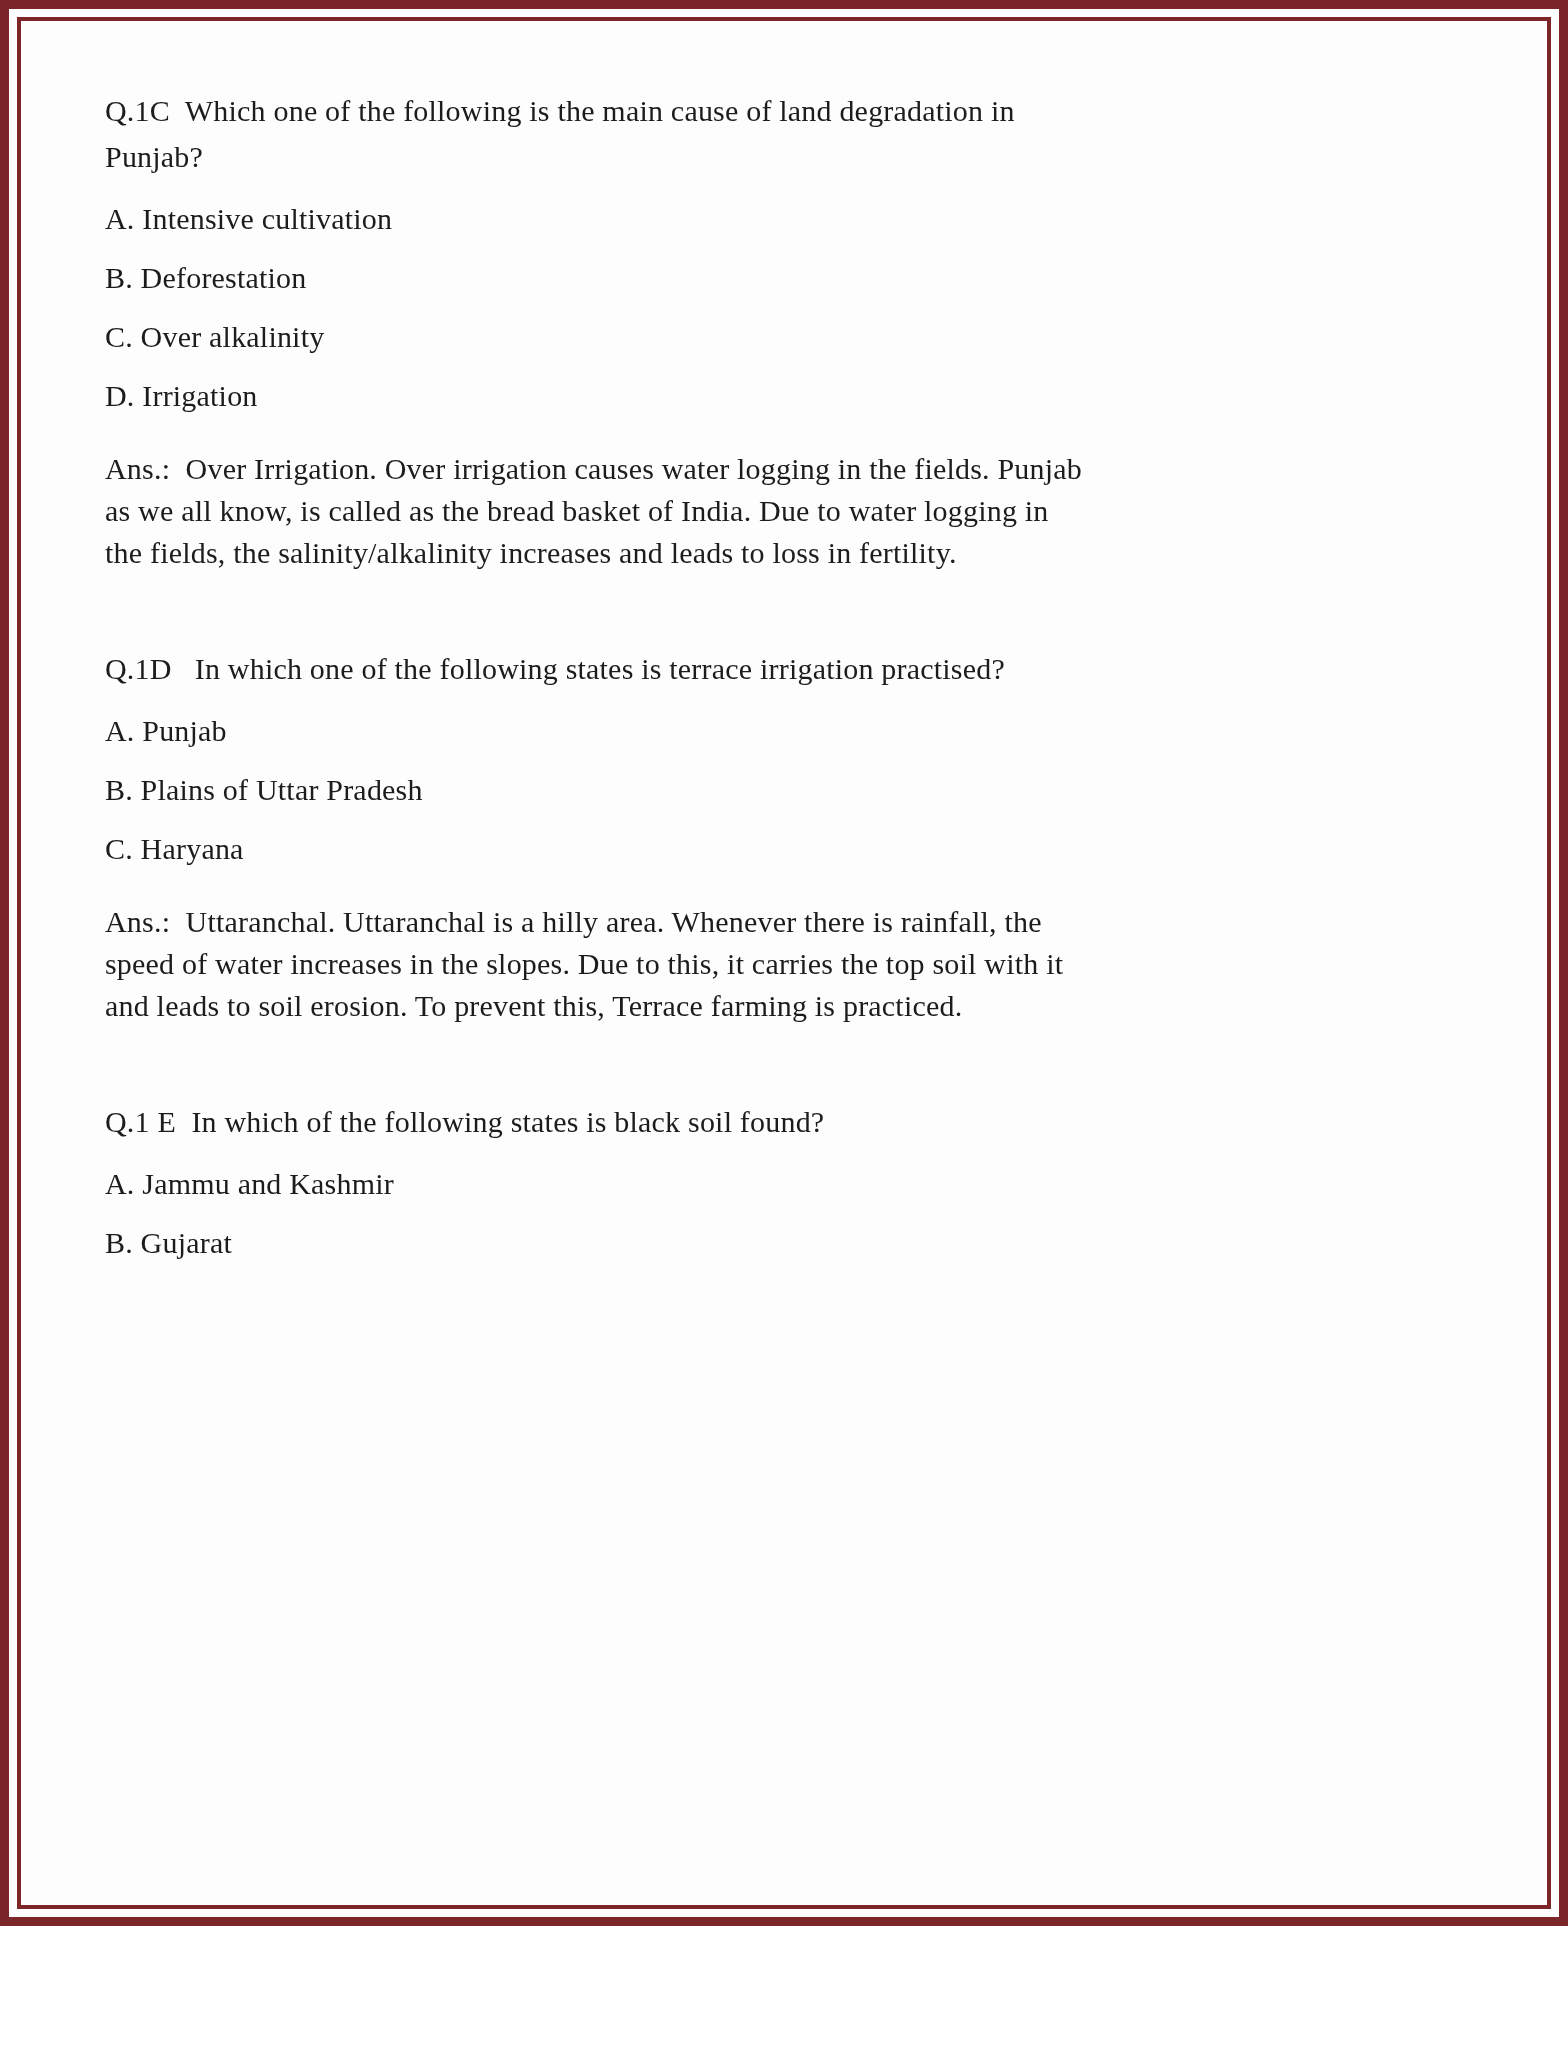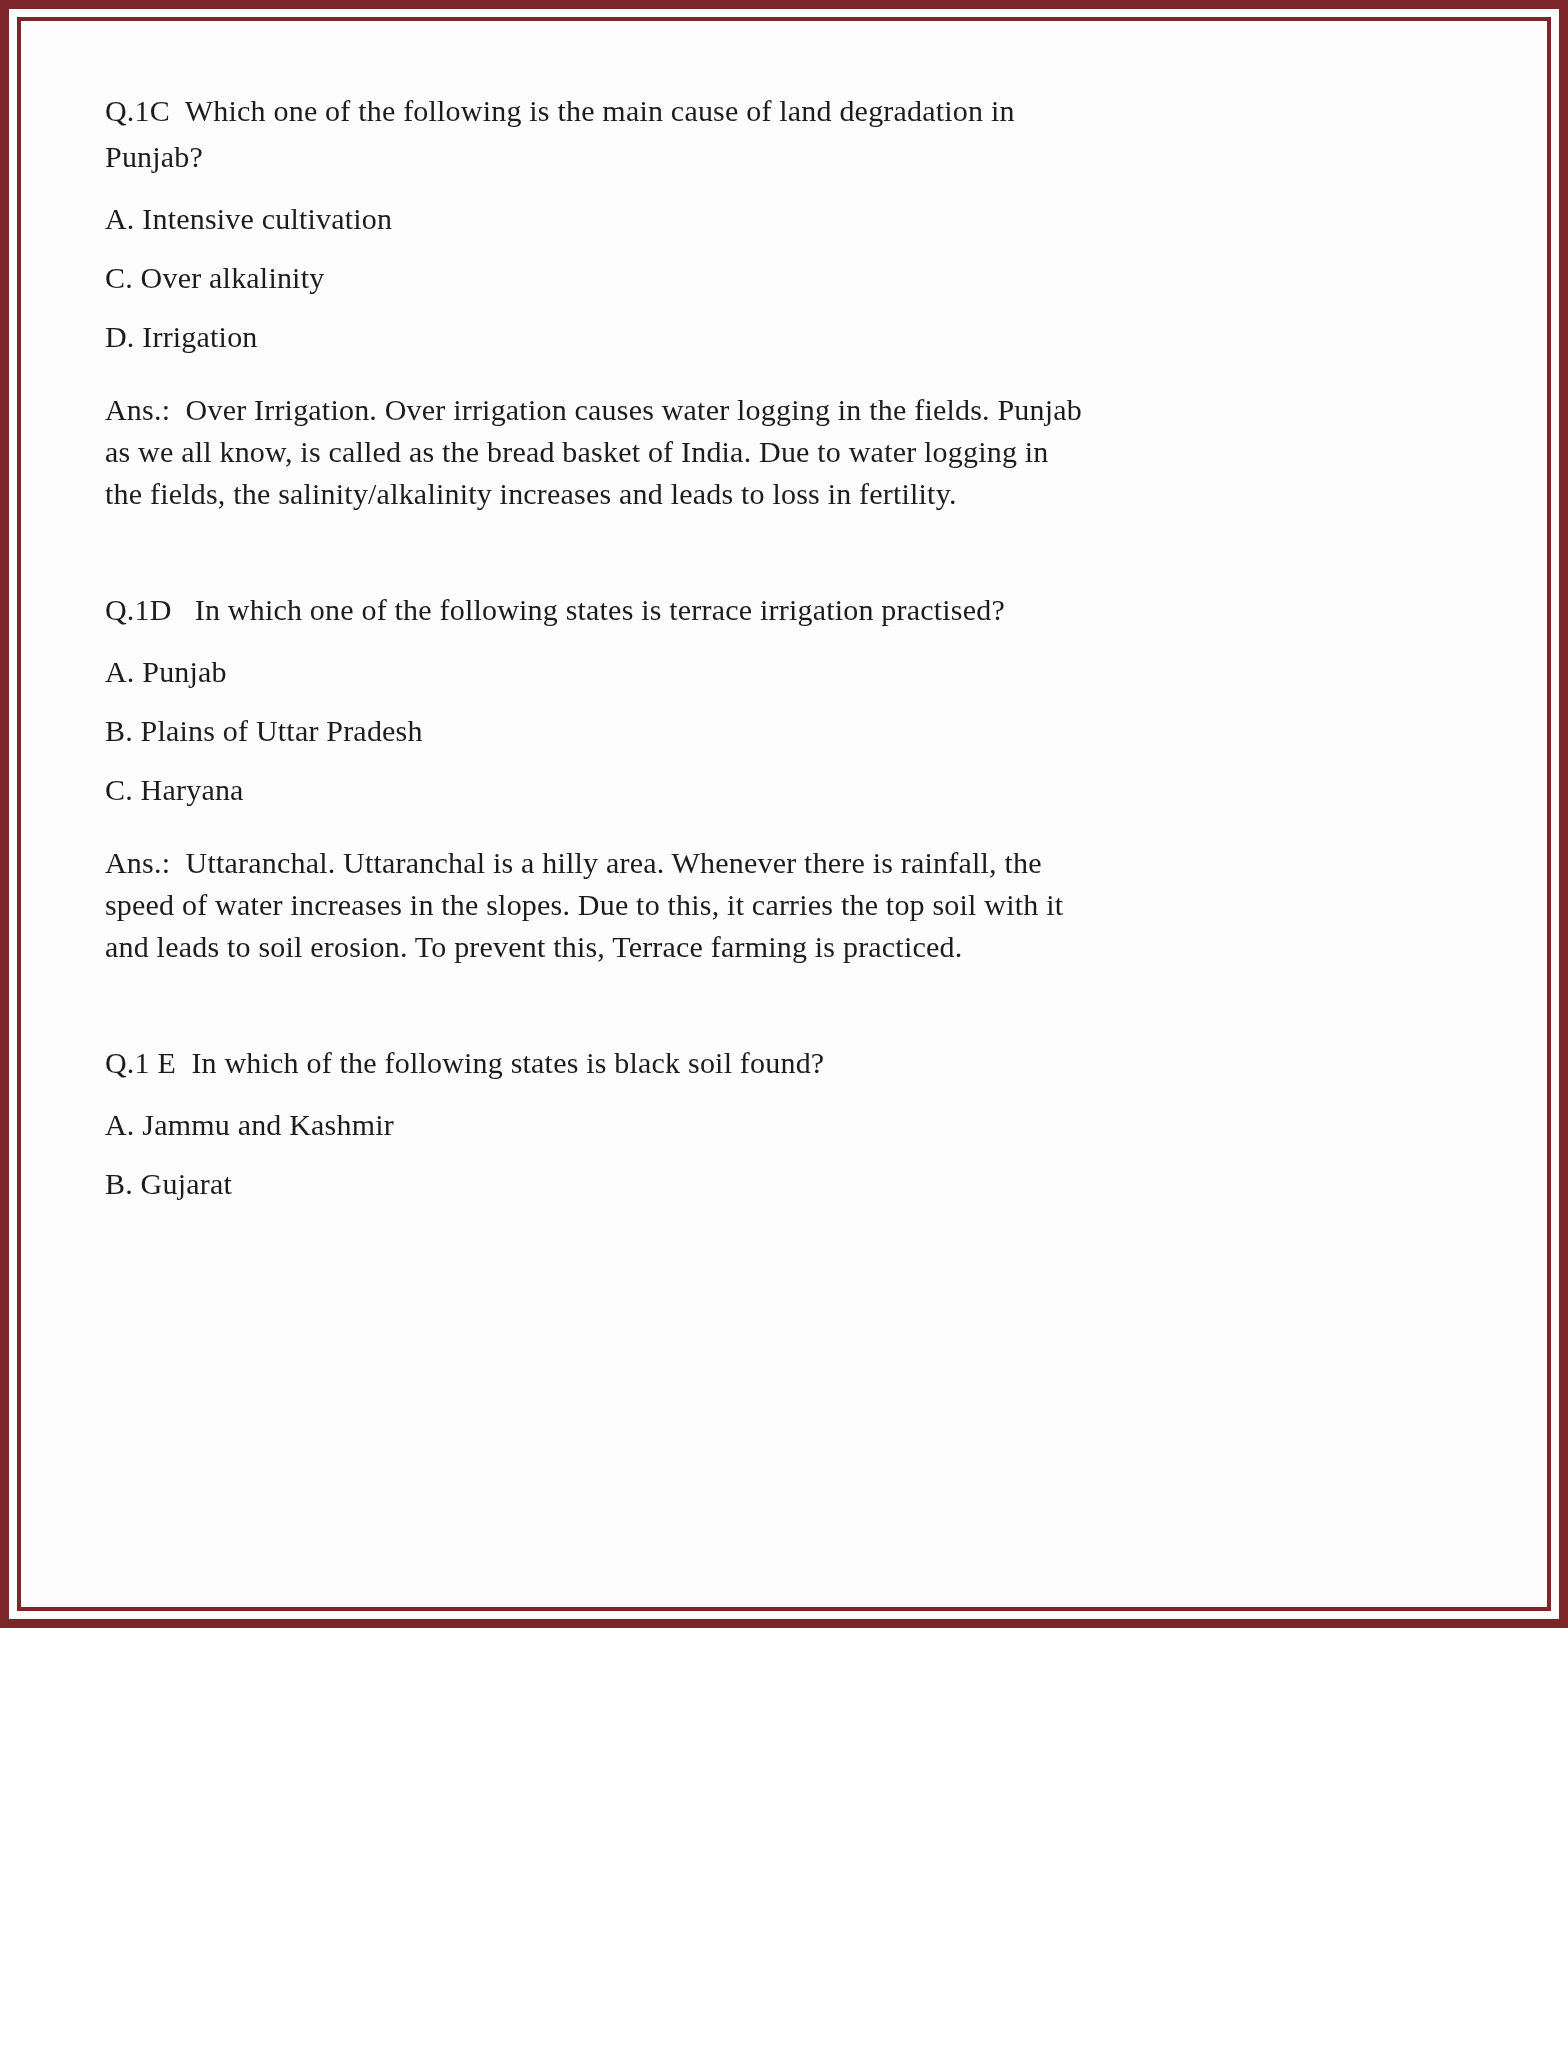--- a/index.html
+++ b/index.html
@@ -3,21 +3,21 @@
 <meta charset="utf-8">
 <style>
   html, body {
     margin: 0;
     padding: 0;
     background: #ffffff;
   }
   .page {
     position: relative;
     width: 1568px;
-    height: 1628px;
+    height: 1926px;
     background: #fdfdfd;
     overflow: hidden;
     font-family: "Liberation Serif", "DejaVu Serif", serif;
     color: #1c1c1c;
   }
   .frame-outer {
     position: absolute;
     inset: 0;
     border: 9px solid #7c2629;
     pointer-events: none;
@@ -62,20 +62,21 @@
 
 <div class="page">
   <div class="frame-outer"></div>
   <div class="frame-inner"></div>
 
   <div class="content">
 
     <div class="question-block">
       <p class="question-text">Q.1C  Which one of the following is the main cause of land degradation in Punjab?</p>
       <p class="option-item">A. Intensive cultivation</p>
+      <p class="option-item">B. Deforestation</p>
       <p class="option-item">C. Over alkalinity</p>
       <p class="option-item">D. Irrigation</p>
       <p class="answer-text">Ans.:  Over Irrigation. Over irrigation causes water logging in the fields. Punjab as we all know, is called as the bread basket of India. Due to water logging in the fields, the salinity/alkalinity increases and leads to loss in fertility.</p>
     </div>
 
     <div class="question-block">
       <p class="question-text">Q.1D   In which one of the following states is terrace irrigation practised?</p>
       <p class="option-item">A. Punjab</p>
       <p class="option-item">B. Plains of Uttar Pradesh</p>
       <p class="option-item">C. Haryana</p>

